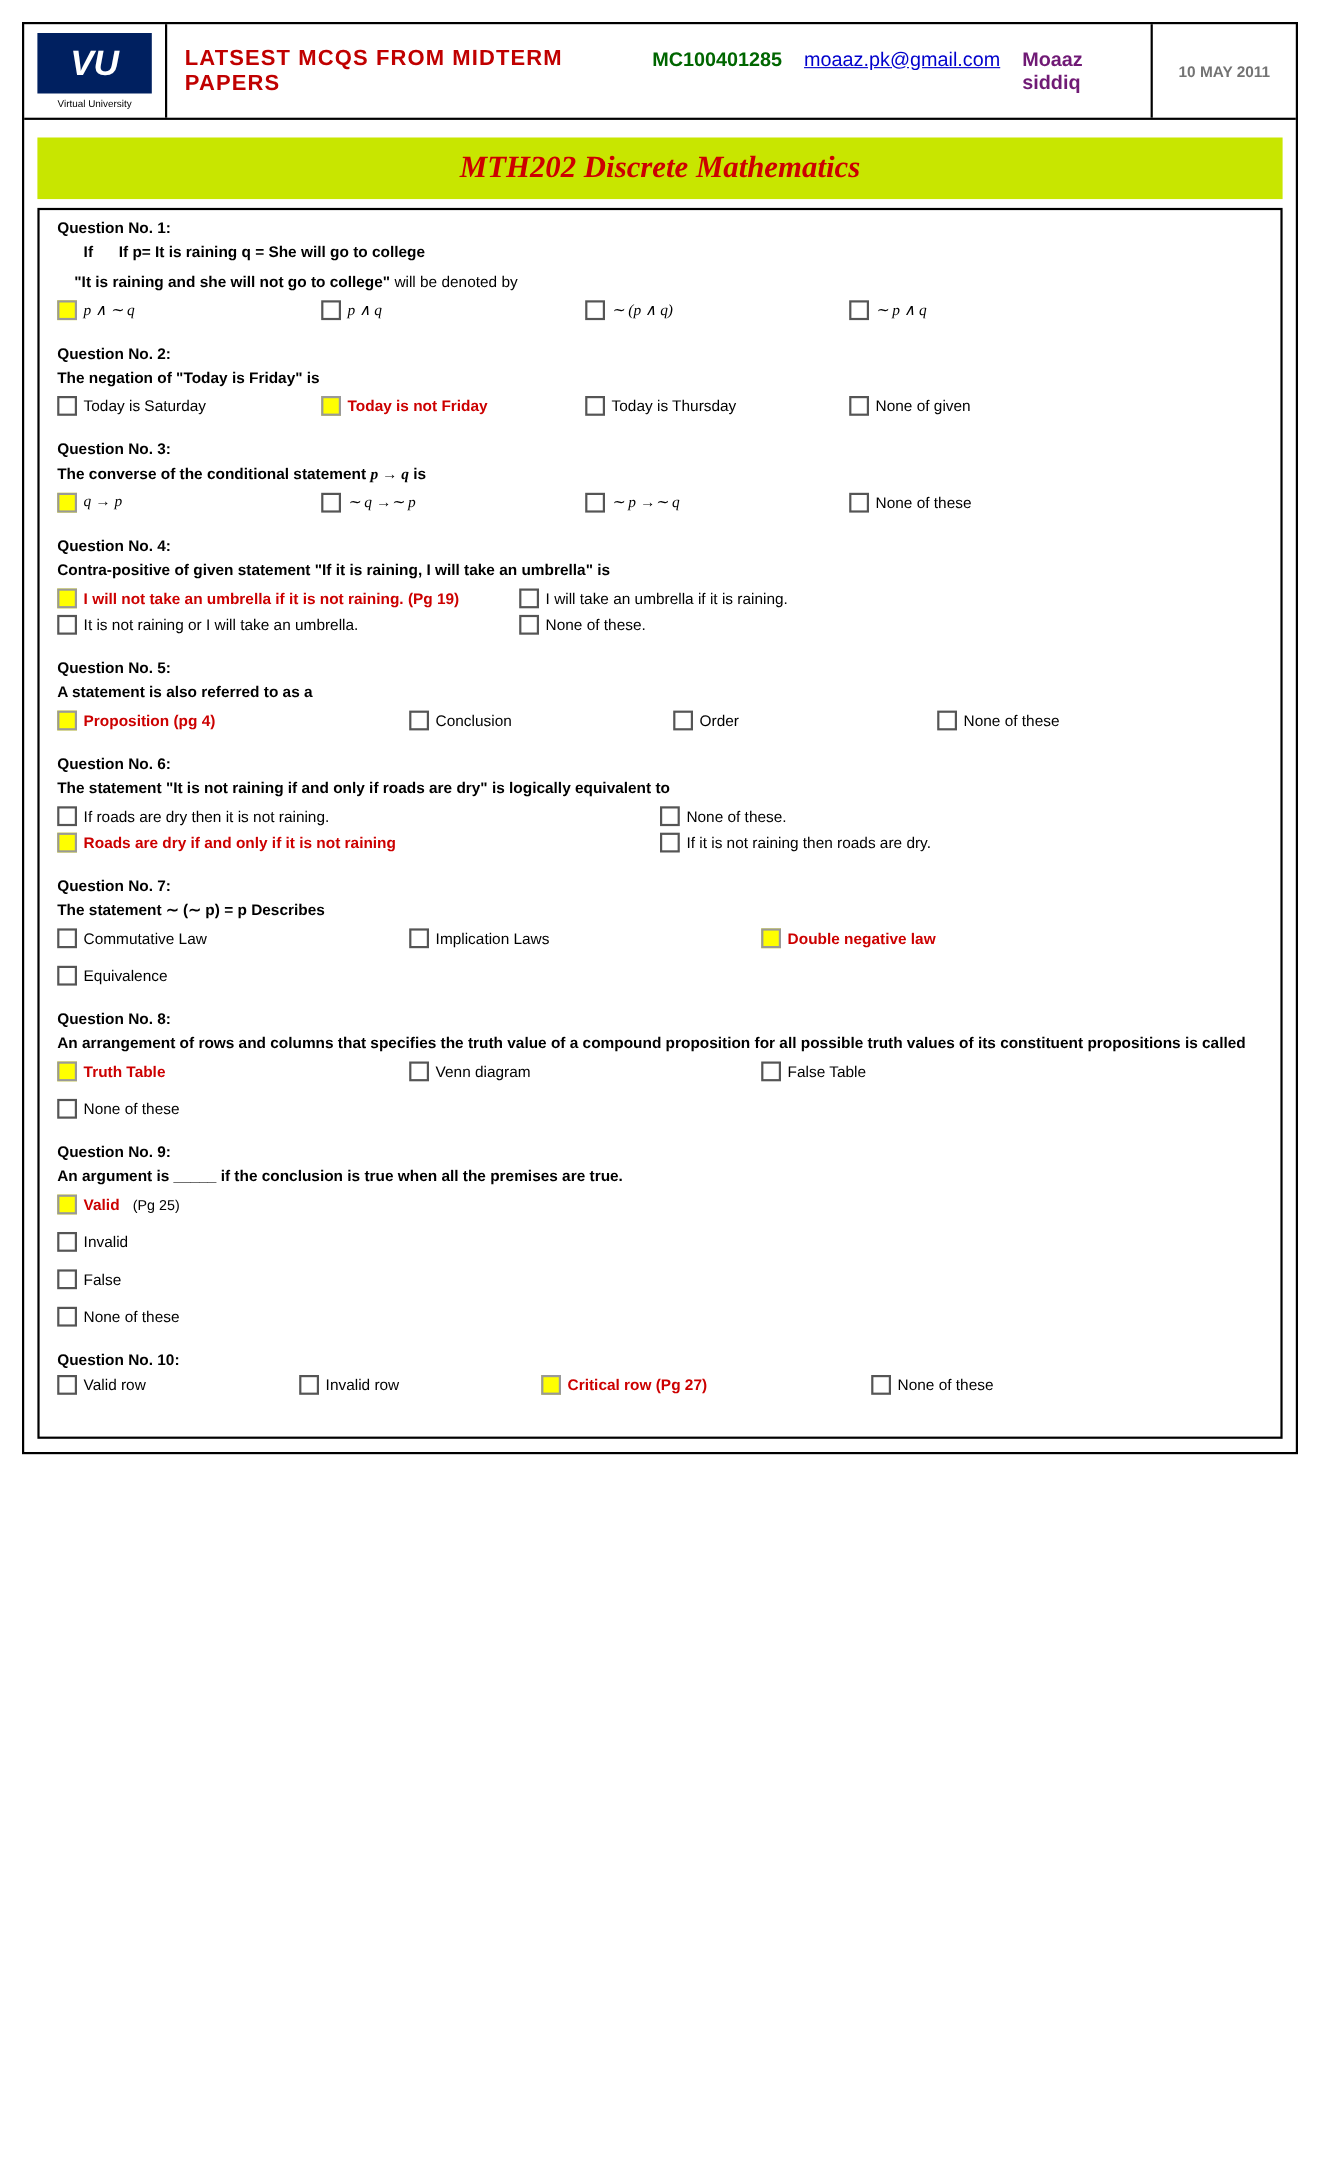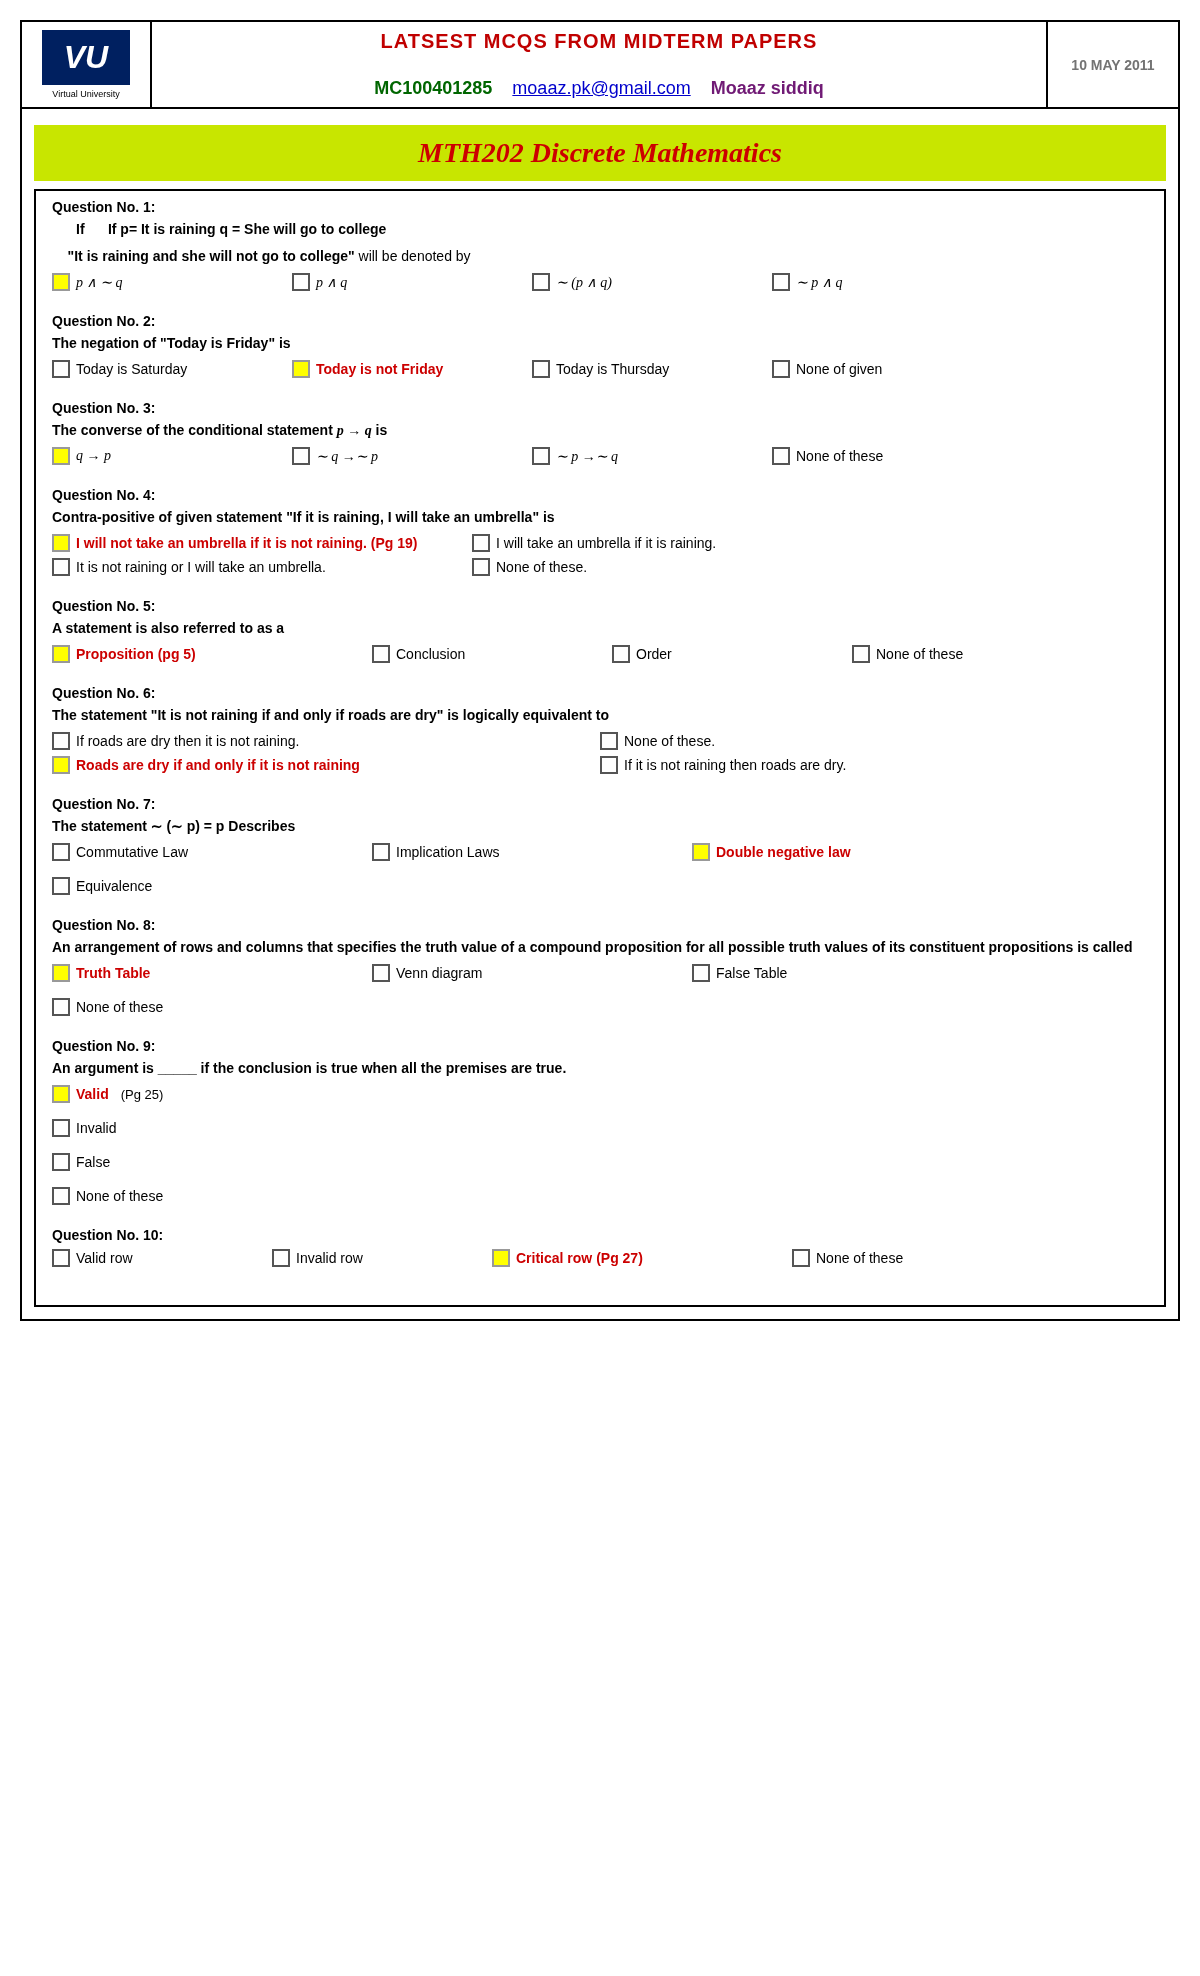--- a/index.html
+++ b/index.html
@@ -29,37 +29,37 @@
       padding: 8px;
       display: flex;
       align-items: center;
       justify-content: center;
     }
     .logo-box {
       background: #002060;
       color: #fff;
       font-size: 32px;
       font-weight: bold;
-      width: 88px;
+      width: 104px;
       height: 55px;
       display: flex;
       align-items: center;
       justify-content: center;
       font-style: italic;
     }
     .logo-sub {
       font-size: 9px;
       color: #000;
       text-align: center;
       margin-top: 4px;
     }
     .header-center {
       flex: 1;
       display: flex;
-      flex-direction: column;
+      flex-direction: row;
       align-items: center;
       justify-content: space-between;
       padding: 8px 16px;
       border-right: 2px solid #000;
     }
     .header-title {
       color: #c00000;
       font-size: 20px;
       font-weight: bold;
       letter-spacing: 1px;
@@ -300,21 +300,21 @@
     <div class="question-block">
       <div class="question-label">
         <span>Question No. 5:</span>
       </div>
       <div class="question-text">
         <strong>A statement is also referred to as a</strong>
       </div>
       <div class="options-row">
         <div class="option wide">
           <div class="checkbox checked"></div>
-          <span class="answer-correct">Proposition  (pg 5)</span>
+          <span class="answer-correct">Proposition  (pg 4)</span>
         </div>
         <div class="option">
           <div class="checkbox"></div>
           <span>Conclusion</span>
         </div>
         <div class="option">
           <div class="checkbox"></div>
           <span>Order</span>
         </div>
         <div class="option">

